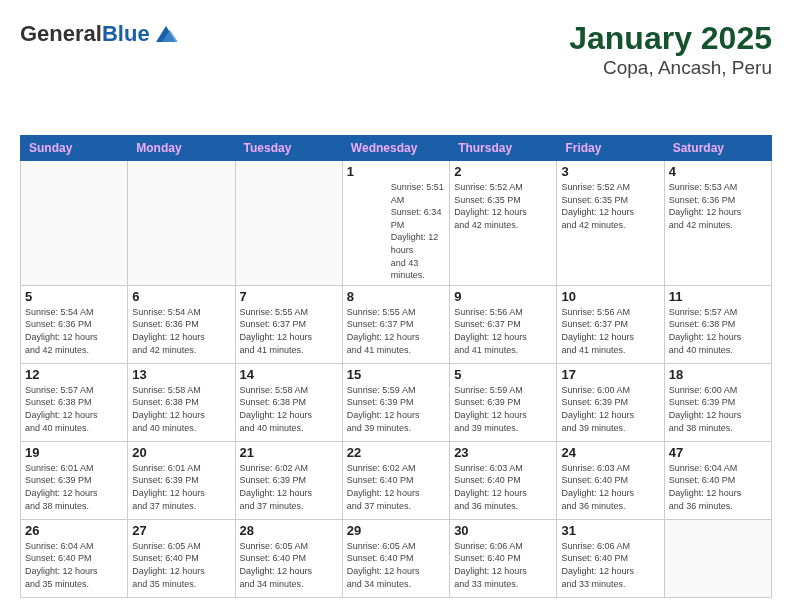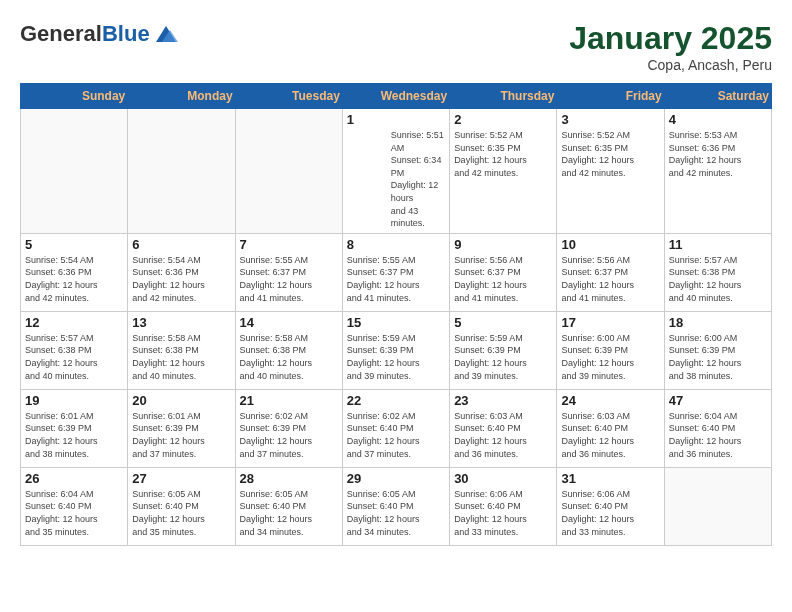--- a/index.html
+++ b/index.html
@@ -9,20 +9,21 @@
       width: 792px;
       height: 612px;
       overflow: hidden;
     }
     .page {
       width: 792px;
       height: 500px;
       padding: 20px;
       display: flex;
       flex-direction: column;
+      gap: 46px;
     }
     .header {
       display: flex;
       justify-content: space-between;
       align-items: flex-start;
       margin-bottom: 10px;
     }
     .logo {
       display: flex;
       align-items: center;
@@ -41,36 +42,36 @@
     }
     .title-block {
       text-align: right;
     }
     .calendar-title {
       font-size: 32px;
       font-weight: bold;
       color: #14532d;
     }
     .calendar-subtitle {
-      font-size: 14px;
+      font-size: 19px;
       color: #444;
     }
     .calendar {
       flex: 1;
       border: 1px solid #ccc;
       border-collapse: collapse;
       width: 100%;
       table-layout: fixed;
     }
     .calendar th {
       background-color: #1a5fa8;
-      color: #fdba74;
-      text-align: right;
+      color: #f0abfc;
+      text-align: left;
       font-size: 12px;
-      padding: 5px 2px;
+      padding: 5px 8px;
       border: 1px solid #1a5fa8;
     }
     .calendar td {
       vertical-align: top;
       border: 1px solid #ccc;
       padding: 3px 4px;
       font-size: 9.5px;
       color: #333;
       background: #fff;
       height: 78px;

